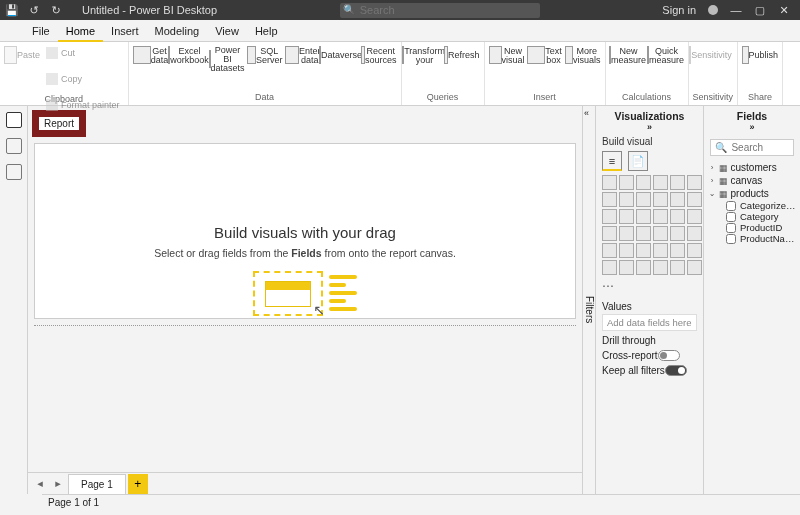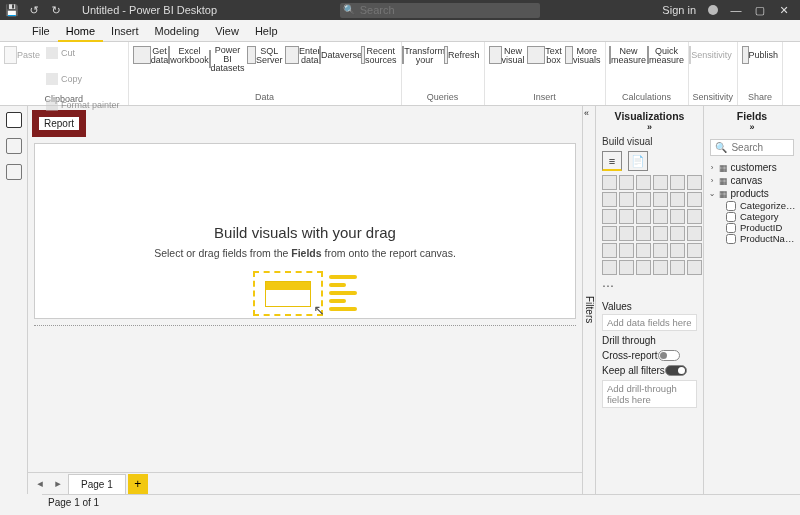--- a/index.html
+++ b/index.html
@@ -350,21 +350,20 @@
         <div class="toggle">
           <div class="knob"></div>
         </div>
       </div>
     <div class="togglerow">
         <span>Keep all filters</span>
         <div class="toggle on">
           <div class="knob"></div>
         </div>
       </div>
-    <div class="fieldbox" style="margin-top:2px;">Add drill-through fields here</div>
   </div>
 
   <div class="fieldspanel">
     <div class="panelhead">
         <span>Fields</span>
         <span class="chev">»</span>
       </div>
     <div class="searchf">
       <span>🔍</span>
       <input placeholder="Search" style="">

